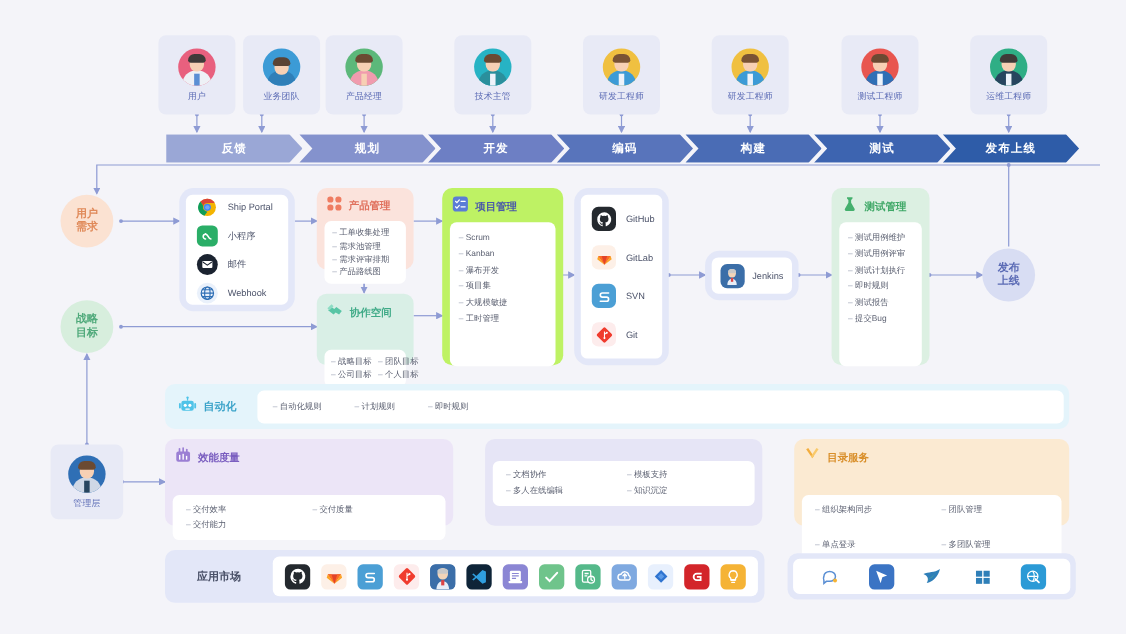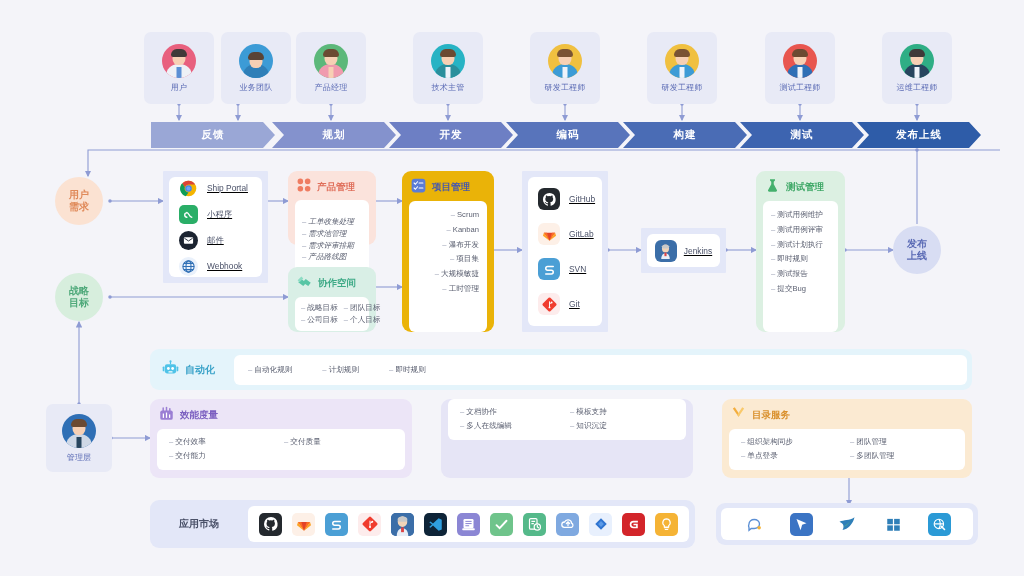--- a/index.html
+++ b/index.html
@@ -55,25 +55,25 @@
     padding: 7px 8px 4px 9px;
   }
   .mod-title { font-size: 9.5px; font-weight: bold; }
   .mod-body {
     background: #fff; border-radius: 6px; margin: 0 7px 8px 7px;
     padding: 7px 8px;
   }
   .mod-body.fill { height: calc(100% - 30px); }
   .bullet { font-size: 7.6px; color: #5a5f70; line-height: 1.95; white-space: nowrap; }
   .bullet::before { content: "– "; color: #9aa0b4; }
-  .two-col { display: grid; grid-template-columns: 1fr 1fr; column-gap: 6px; }
+  .two-col { display: grid; grid-template-columns: 1fr 1fr; column-gap: 6px; margin-top: 20px; }
 
   
   .tool-card {
-    position: absolute; background: #e3e7f8; border-radius: 1px; padding: 6px; text-decoration: underline;
+    position: absolute; background: #e3e7f8; border-radius: 13px; padding: 6px;
   }
   .tool-card-inner {
     background: #fff; border-radius: 6px; width: 100%; height: 100%;
     display: flex; flex-direction: column; justify-content: center;
     gap: 7px; padding: 8px 10px;
   }
   .tool-row { display: flex; align-items: center; gap: 9px; }
   .tool-name { font-size: 8.4px; color: #4a5168; white-space: nowrap; }
 
   
@@ -324,21 +324,21 @@
       <span>
         <svg width="14" height="14" viewBox="0 0 24 24" fill="#ef7c61">
           <rect x="1" y="1" width="9.5" height="9.5" rx="4.5"></rect>
             <rect x="13.5" y="1" width="9.5" height="9.5" rx="4.5"></rect>
           <rect x="1" y="13.5" width="9.5" height="9.5" rx="4.5"></rect>
             <rect x="13.5" y="13.5" width="9.5" height="9.5" rx="4.5"></rect>
         </svg>
       </span>
       <span class="mod-title" style="color:#e0705c">产品管理</span>
     </div>
-    <div class="mod-body" style="padding:16px 7px;font-style:italic;">
+    <div class="mod-body" style="padding:5px 7px;">
       <div class="bullet" style="line-height:1.55">工单收集处理</div>
       <div class="bullet" style="line-height:1.55">需求池管理</div>
       <div class="bullet" style="line-height:1.55">需求评审排期</div>
       <div class="bullet" style="line-height:1.55">产品路线图</div>
     </div>
   </div>
 
   <div class="mod" style="left:288px; top:267px; width:88px; height:65px; background:#d9efe6;">
     <div class="mod-head">
       <span>
@@ -350,21 +350,21 @@
       <span class="mod-title" style="color:#3faa87">协作空间</span>
     </div>
     <div class="mod-body two-col" style="padding:5px 6px;">
       <div class="bullet" style="line-height:1.6">战略目标</div>
       <div class="bullet" style="line-height:1.6">团队目标</div>
       <div class="bullet" style="line-height:1.6">公司目标</div>
       <div class="bullet" style="line-height:1.6">个人目标</div>
     </div>
   </div>
 
-  <div class="mod" style="left:402px; top:171px; width:92px; height:161px; background:#eab308;text-align:right;">
+  <div class="mod" style="left:402px; top:171px; width:110px; height:161px; background:#bef264;">
     <div class="mod-head">
       <span>
         <svg width="15" height="15" viewBox="0 0 24 24">
           <rect x="1" y="1" width="22" height="22" rx="5" fill="#5b7cd6"></rect>
           <path d="M5 8l2 2 3.5-4M5 16l2 2 3.5-4" fill="none" stroke="#fff" stroke-width="1.8" stroke-linecap="round"></path>
           <path d="M13 8h6M13 16h6" stroke="#fff" stroke-width="1.8" stroke-linecap="round"></path>
         </svg>
       </span>
       <span class="mod-title" style="color:#4a5aa8">项目管理</span>
     </div>
@@ -513,21 +513,21 @@
   <div class="mod" style="left:722px; top:399px; width:250px; height:79px; background:#fbead2;">
     <div class="mod-head">
       <span>
         <svg width="15" height="15" viewBox="0 0 24 24" fill="#f3ad3d">
           <path d="M3 4l3-2 8 12-2 3z"></path>
             <path d="M21 4l-3-2-8 12 2 3z" fill="#f9c96a"></path>
         </svg>
       </span>
       <span class="mod-title" style="color:#d98f2a">目录服务</span>
     </div>
-    <div class="mod-body two-col" style="padding:6px 12px;">
+    <div class="mod-body two-col" style="padding:6px 12px;gap:18px;">
       <div class="bullet" style="line-height:1.9">组织架构同步</div>
       <div class="bullet" style="line-height:1.9">团队管理</div>
       <div class="bullet" style="line-height:1.9">单点登录</div>
       <div class="bullet" style="line-height:1.9">多团队管理</div>
     </div>
   </div>
 
   <div class="wide-bar" style="left:150px; top:500px; width:545px; height:48px; background:#e3e7f8; padding:0 6px 0 0;">
     <div class="wide-label" style="color:#4a5168; width:100px; justify-content:center;">
       <span>应用市场</span>

